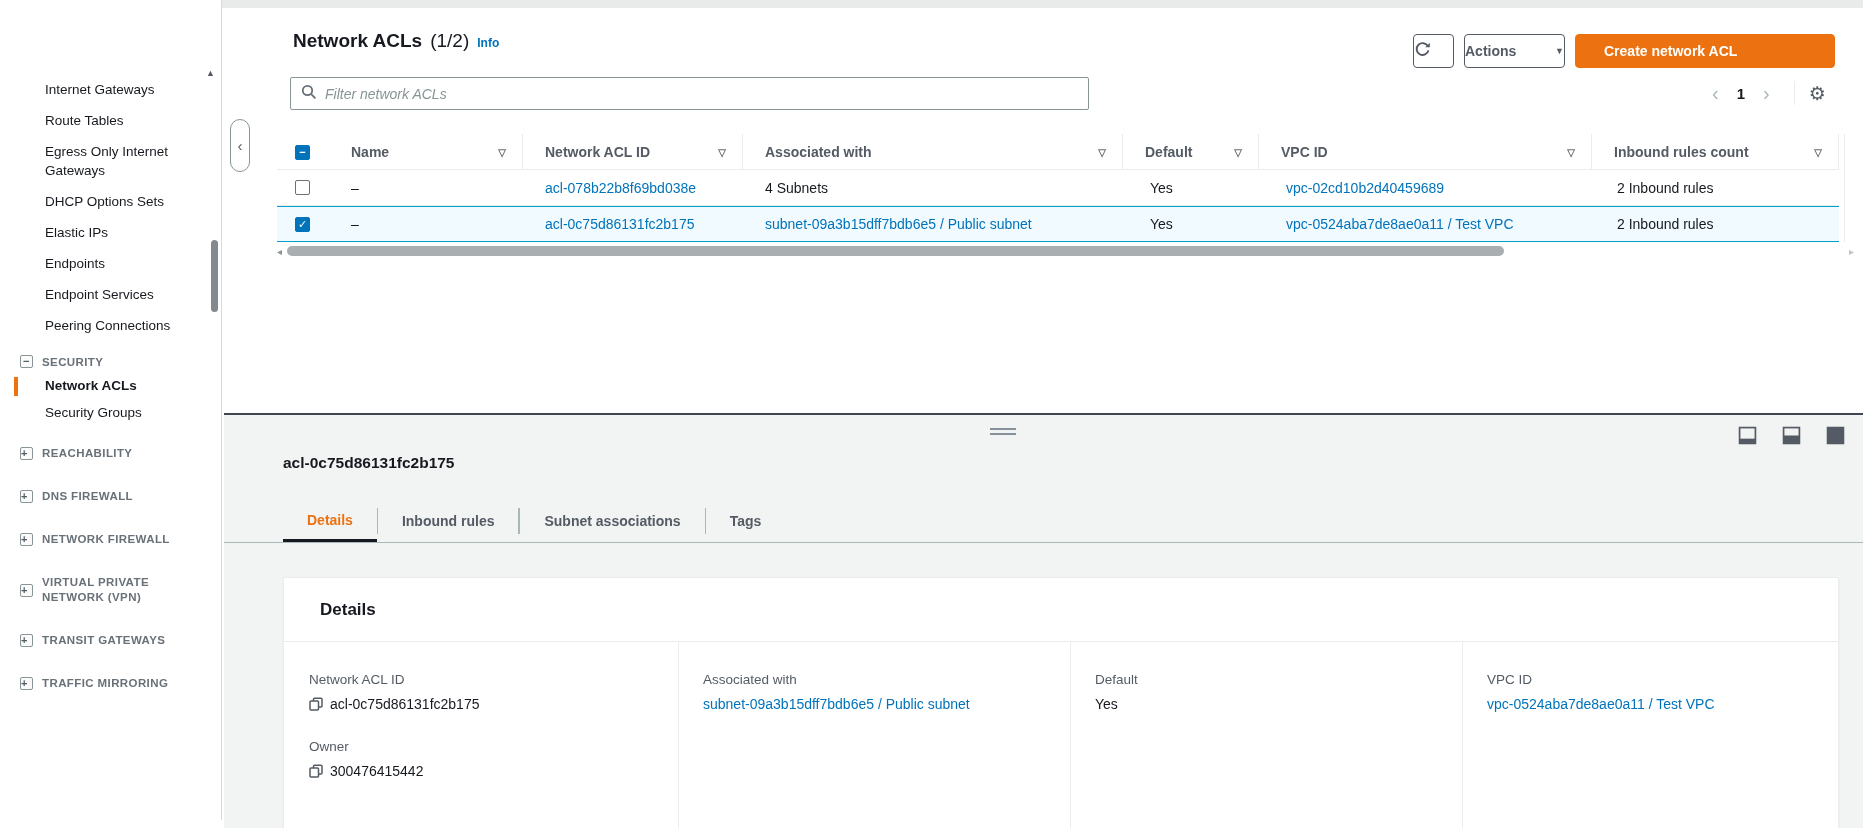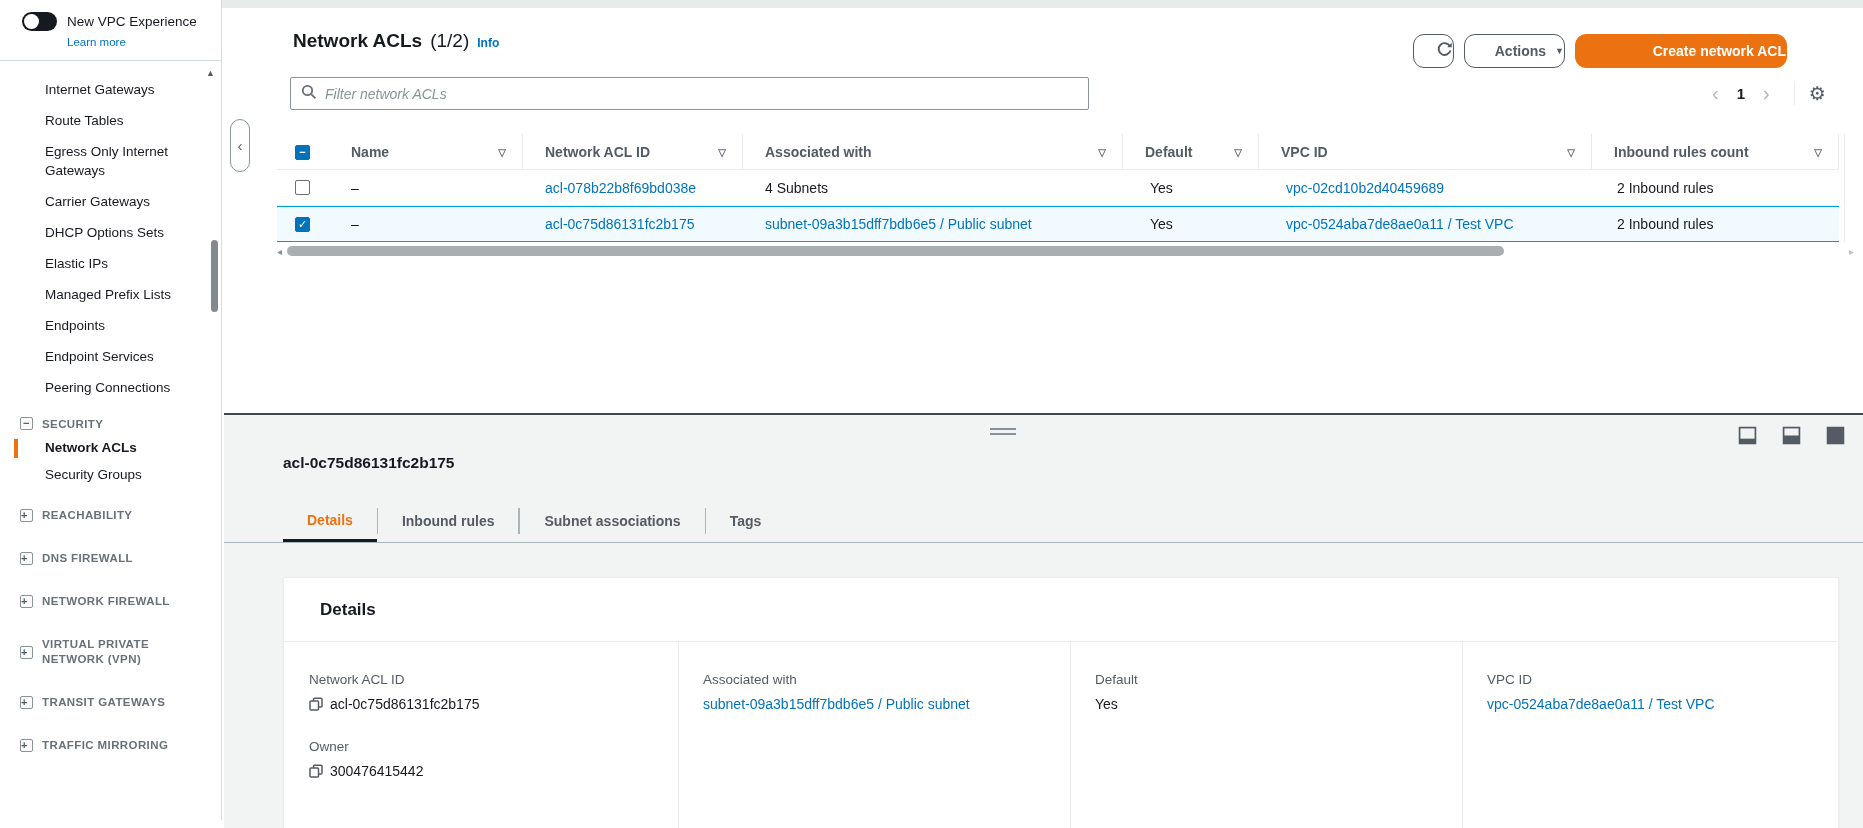--- a/index.html
+++ b/index.html
@@ -36,26 +36,26 @@
   .collapse-pill { position:absolute; left:230px; top:119px; width:20px; height:53px; background:#fff;
                    border:1px solid #879596; border-radius:10px; display:flex; align-items:center; justify-content:center;
                    color:#545b64; font-size:15px; cursor:pointer; }
 
   
   .page-title-row { position:absolute; left:293px; top:30px; display:flex; align-items:baseline; gap:8px; }
   .page-title { font-size:19px; font-weight:bold; color:#16191f; }
   .page-count { font-size:19px; font-weight:normal; color:#16191f; }
   .info-link { font-size:12px; font-weight:bold; color:#0073bb; cursor:pointer; }
   .hdr-buttons { position:absolute; top:34px; left:1413px; display:flex; gap:10px; }
-  .btn { height:34px; border:1px solid #545b64; border-radius:11px; background:#fff; color:#545b64;
-         font-weight:bold; font-size:14px; display:flex; align-items:center; justify-content:flex-end; cursor:pointer; }
+  .btn { height:34px; border:1px solid #545b64; border-radius:4px; background:#fff; color:#545b64;
+         font-weight:bold; font-size:14px; display:flex; align-items:center; justify-content:space-between; cursor:pointer; }
   .btn-refresh { width:41px; }
   .btn-actions { width:101px; gap:9px; }
   .caret { font-size:9px; position:relative; top:0px; }
-  .btn-primary { width:212px; background:#ec7211; border-color:#ec7211; color:#fff; margin-left:0; }
+  .btn-primary { width:260px; background:#ec7211; border-color:#ec7211; color:#fff; margin-left:0;padding-left:28px; }
   .filter-box { position:absolute; left:290px; top:77px; width:799px; height:33px; border:1px solid #879596; border-radius:2px;
                 background:#fff; display:flex; align-items:center; padding:0 10px; gap:8px; }
   .filter-input { border:none; outline:none; flex:1; font-size:14px; font-family:"Liberation Sans",sans-serif; color:#16191f; background:transparent; }
   .filter-input::placeholder { color:#879596; font-style:italic; }
   .pagination { position:absolute; top:80px; left:1700px; width:139px; height:26px; display:flex; align-items:center; }
   .pg-arrow { color:#aab7b8; font-size:20px; padding:0 12px; cursor:pointer; line-height:20px; }
   .pg-num { color:#16191f; font-size:15px; font-weight:bold; padding:0 6px; cursor:pointer; }
   .pg-sep { width:1px; height:24px; background:#eaeded; margin-left:12px; }
   .gear { color:#545b64; font-size:19px; margin-left:14px; cursor:pointer; }
 
@@ -108,40 +108,29 @@
   .field-label.second { margin-top:27px; }
   .copy-icon { display:flex; flex:0 0 auto; cursor:pointer; }
 </style>
 </head>
 <body>
 
 <div class="screen">
   <div class="topstrip"></div>
 
   <div class="sidebar">
-    <div class="vpc-toggle-block">
-      <div class="toggle-row">
-        <div class="toggle-pill">
-          <div class="toggle-knob"></div>
-        </div>
-        <span class="toggle-label" data-bind="sidebar.toggle_label">New VPC Experience</span>
-      </div>
-      <span class="learn-more" data-bind="sidebar.learn_more_label">Learn more</span>
-    </div>
     <span class="side-scroll-up" data-bind="icons.scroll_up">▲</span>
     <div class="side-scroll-thumb"></div>
 
     <div class="nav">
       <div class="nav-item" data-bind="sidebar.items.2">Internet Gateways</div>
       <div class="nav-item" data-bind="sidebar.items.1">Route Tables</div>
       <div class="nav-item" style="width:200px;" data-bind="sidebar.items.3">Egress Only Internet Gateways</div>
-      <div class="nav-item" data-bind="sidebar.items.4">Carrier Gateways</div>
       <div class="nav-item" data-bind="sidebar.items.5">DHCP Options Sets</div>
       <div class="nav-item" data-bind="sidebar.items.6">Elastic IPs</div>
-      <div class="nav-item" data-bind="sidebar.items.7">Managed Prefix Lists</div>
       <div class="nav-item" data-bind="sidebar.items.8">Endpoints</div>
       <div class="nav-item" data-bind="sidebar.items.9">Endpoint Services</div>
       <div class="nav-item" data-bind="sidebar.items.11">Peering Connections</div>
 
       <div style="margin-top:14px;">
         <div class="section-head">
           <span class="box-icon">
               <span data-bind="icons.expand_minus">−</span>
             </span>
           <span data-bind="sidebar.security_section.label">SECURITY</span>

